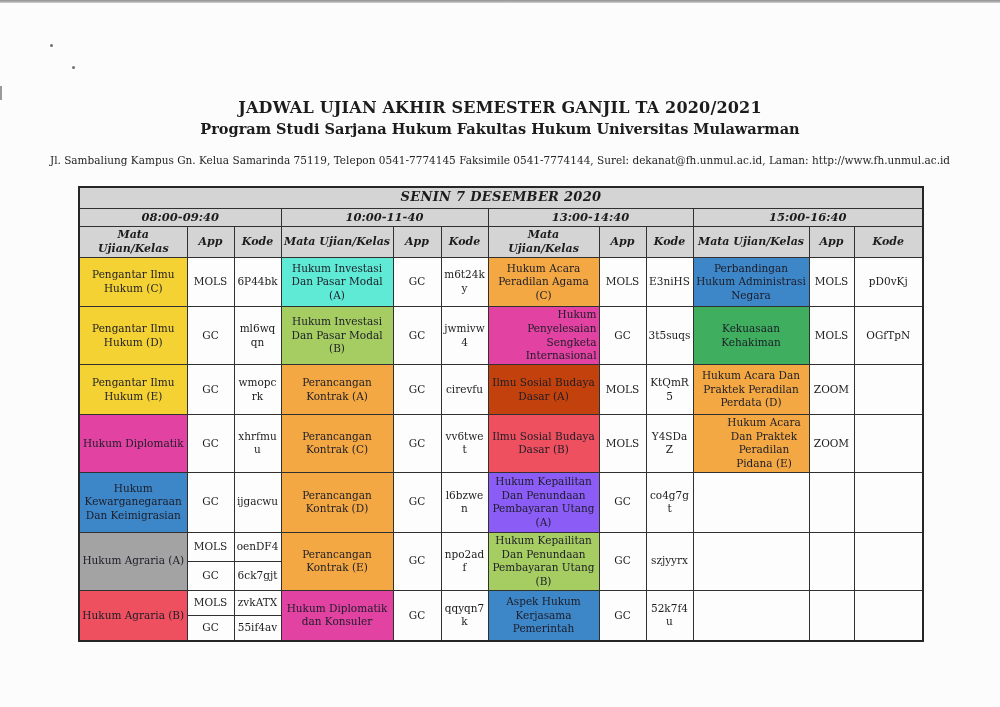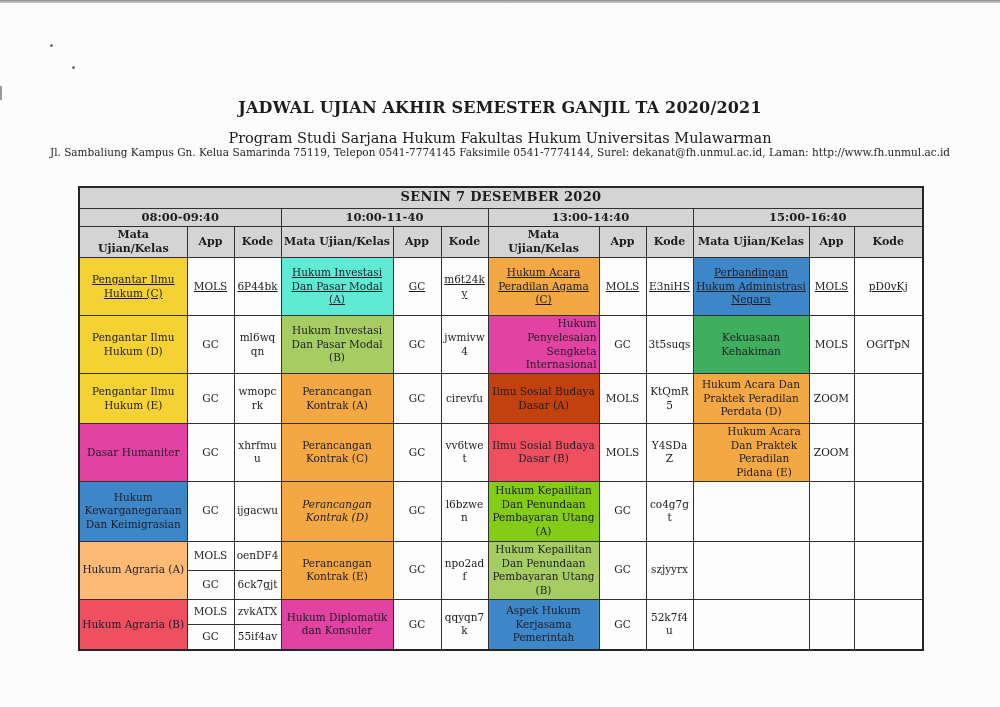--- a/index.html
+++ b/index.html
@@ -15,39 +15,39 @@
     position: absolute; top: 0; left: 0; width: 1000px; height: 3px;
     background: linear-gradient(#8e8e8e, #cfcfcf);
   }
   .speck { position: absolute; background: #6f6f6f; border-radius: 50%; }
   .speck.s1 { left: 50px; top: 44px; width: 3px; height: 3px; }
   .speck.s2 { left: 72px; top: 66px; width: 3px; height: 3px; }
   .edge-mark { position: absolute; left: 0; top: 86px; width: 2px; height: 14px; background: #9a9a9a; }
 
   .doc-header { position: absolute; top: 98px; left: 0; width: 1000px; text-align: center; }
   .doc-title { font-size: 16px; font-weight: bold; letter-spacing: 0.2px; }
-  .doc-subtitle { font-size: 14.5px; font-weight: normal; margin-top: 13px; }
-  .doc-address { font-size: 10.5px; color: #242424; }
+  .doc-subtitle { font-size: 14.5px; font-weight: bold; margin-top: 3px; }
+  .doc-address { font-size: 10.5px; margin-top: 17px; color: #242424; }
 
   table.schedule {
     position: absolute; left: 78px; top: 186px;
     width: 844px;
     border-collapse: collapse; table-layout: fixed;
     border: 2px solid #262626;
   }
   .schedule th, .schedule td {
     border: 1px solid #303030;
     text-align: center; vertical-align: middle;
     padding: 1px 2px;
     font-size: 10.5px;
     line-height: 1.3;
     overflow: hidden;
     word-wrap: break-word;
   }
-  .schedule thead th { background: #d4d4d4; font-weight: bold; }
+  .schedule thead th { background: #d4d4d4; font-weight: bold; font-style: italic; }
   tr.day-row { height: 21px; }
   tr.day-row th { font-size: 13px; letter-spacing: 0.3px; }
   tr.time-row { height: 18px; }
   tr.time-row th { font-size: 11.5px; }
   tr.col-row { height: 19px; }
   tr.col-row th { font-size: 11px; }
   .schedule td.subject { font-size: 10.5px; color: #1d1d28; }
   .schedule td { background: #fdfdfd; }
 </style>
 </head>
@@ -98,21 +98,21 @@
         <th>Kode</th>
         <th>Mata Ujian/Kelas</th>
         <th>App</th>
         <th>Kode</th>
         <th>Mata Ujian/Kelas</th>
         <th>App</th>
         <th>Kode</th>
       </tr>
   </thead>
   <tbody>
-      <tr style="height: 58px; text-decoration: underline;">
+      <tr style="height: 49px;">
         <td class="subject" style="background: rgb(245, 210, 51);">Pengantar Ilmu Hukum (C)</td>
         <td>MOLS</td>
         <td>6P44bk</td>
         <td class="subject" style="background: #5eead4;">Hukum Investasi Dan Pasar Modal (A)</td>
         <td>GC</td>
         <td>m6t24ky</td>
         <td class="subject" style="background: rgb(243, 168, 67);">Hukum Acara Peradilan Agama (C)</td>
         <td>MOLS</td>
         <td>E3niHS</td>
         <td class="subject" style="background: rgb(61, 134, 200);">Perbandingan Hukum Administrasi Negara</td>
@@ -141,49 +141,49 @@
         <td>GC</td>
         <td>cirevfu</td>
         <td class="subject" style="background: #c2410c;">Ilmu Sosial Budaya Dasar (A)</td>
         <td>MOLS</td>
         <td>KtQmR5</td>
         <td class="subject" style="background: rgb(243, 168, 67);">Hukum Acara Dan Praktek Peradilan Perdata (D)</td>
         <td>ZOOM</td>
         <td></td>
       </tr>
       <tr style="height: 42px;">
-        <td class="subject" style="background: rgb(226, 66, 162);">Dasar Humaniter</td>
+        <td class="subject" style="background: rgb(226, 66, 162);">Hukum Diplomatik</td>
         <td>GC</td>
         <td>xhrfmuu</td>
         <td class="subject" style="background: rgb(243, 168, 67);">Perancangan Kontrak (C)</td>
         <td>GC</td>
         <td>vv6twet</td>
         <td class="subject" style="background: rgb(238, 80, 95);">Ilmu Sosial Budaya Dasar (B)</td>
         <td>MOLS</td>
         <td>Y4SDaZ</td>
         <td class="subject" style="background: rgb(243, 168, 67); padding-left: 28px;">Hukum Acara Dan Praktek Peradilan Pidana (E)</td>
         <td>ZOOM</td>
         <td></td>
       </tr>
       <tr style="height: 60px;">
         <td class="subject" style="background: rgb(61, 134, 200);">Hukum Kewarganegaraan Dan Keimigrasian</td>
         <td>GC</td>
         <td>ijgacwu</td>
-        <td class="subject" style="background: rgb(243, 168, 67); font-style: italic;">Perancangan Kontrak (D)</td>
+        <td class="subject" style="background: rgb(243, 168, 67);">Perancangan Kontrak (D)</td>
         <td>GC</td>
         <td>l6bzwen</td>
-        <td class="subject" style="background: #84cc16;">Hukum Kepailitan Dan Penundaan Pembayaran Utang (A)</td>
+        <td class="subject" style="background: #8b5cf6;">Hukum Kepailitan Dan Penundaan Pembayaran Utang (A)</td>
         <td>GC</td>
         <td>co4g7gt</td>
         <td class="subject"></td>
         <td></td>
         <td></td>
       </tr>
       <tr style="height: 29px;">
-        <td class="subject" rowspan="2" style="background: #fdba74;">Hukum Agraria (A)</td>
+        <td class="subject" rowspan="2" style="background: #a3a3a3;">Hukum Agraria (A)</td>
         <td>MOLS</td>
         <td>oenDF4</td>
         <td class="subject" rowspan="2" style="background: rgb(243, 168, 67);">Perancangan Kontrak (E)</td>
         <td rowspan="2">GC</td>
         <td rowspan="2">npo2adf</td>
         <td class="subject" rowspan="2" style="background: rgb(166, 205, 98);">Hukum Kepailitan Dan Penundaan Pembayaran Utang (B)</td>
         <td rowspan="2">GC</td>
         <td rowspan="2">szjyyrx</td>
         <td class="subject" rowspan="2"></td>
         <td rowspan="2"></td>

